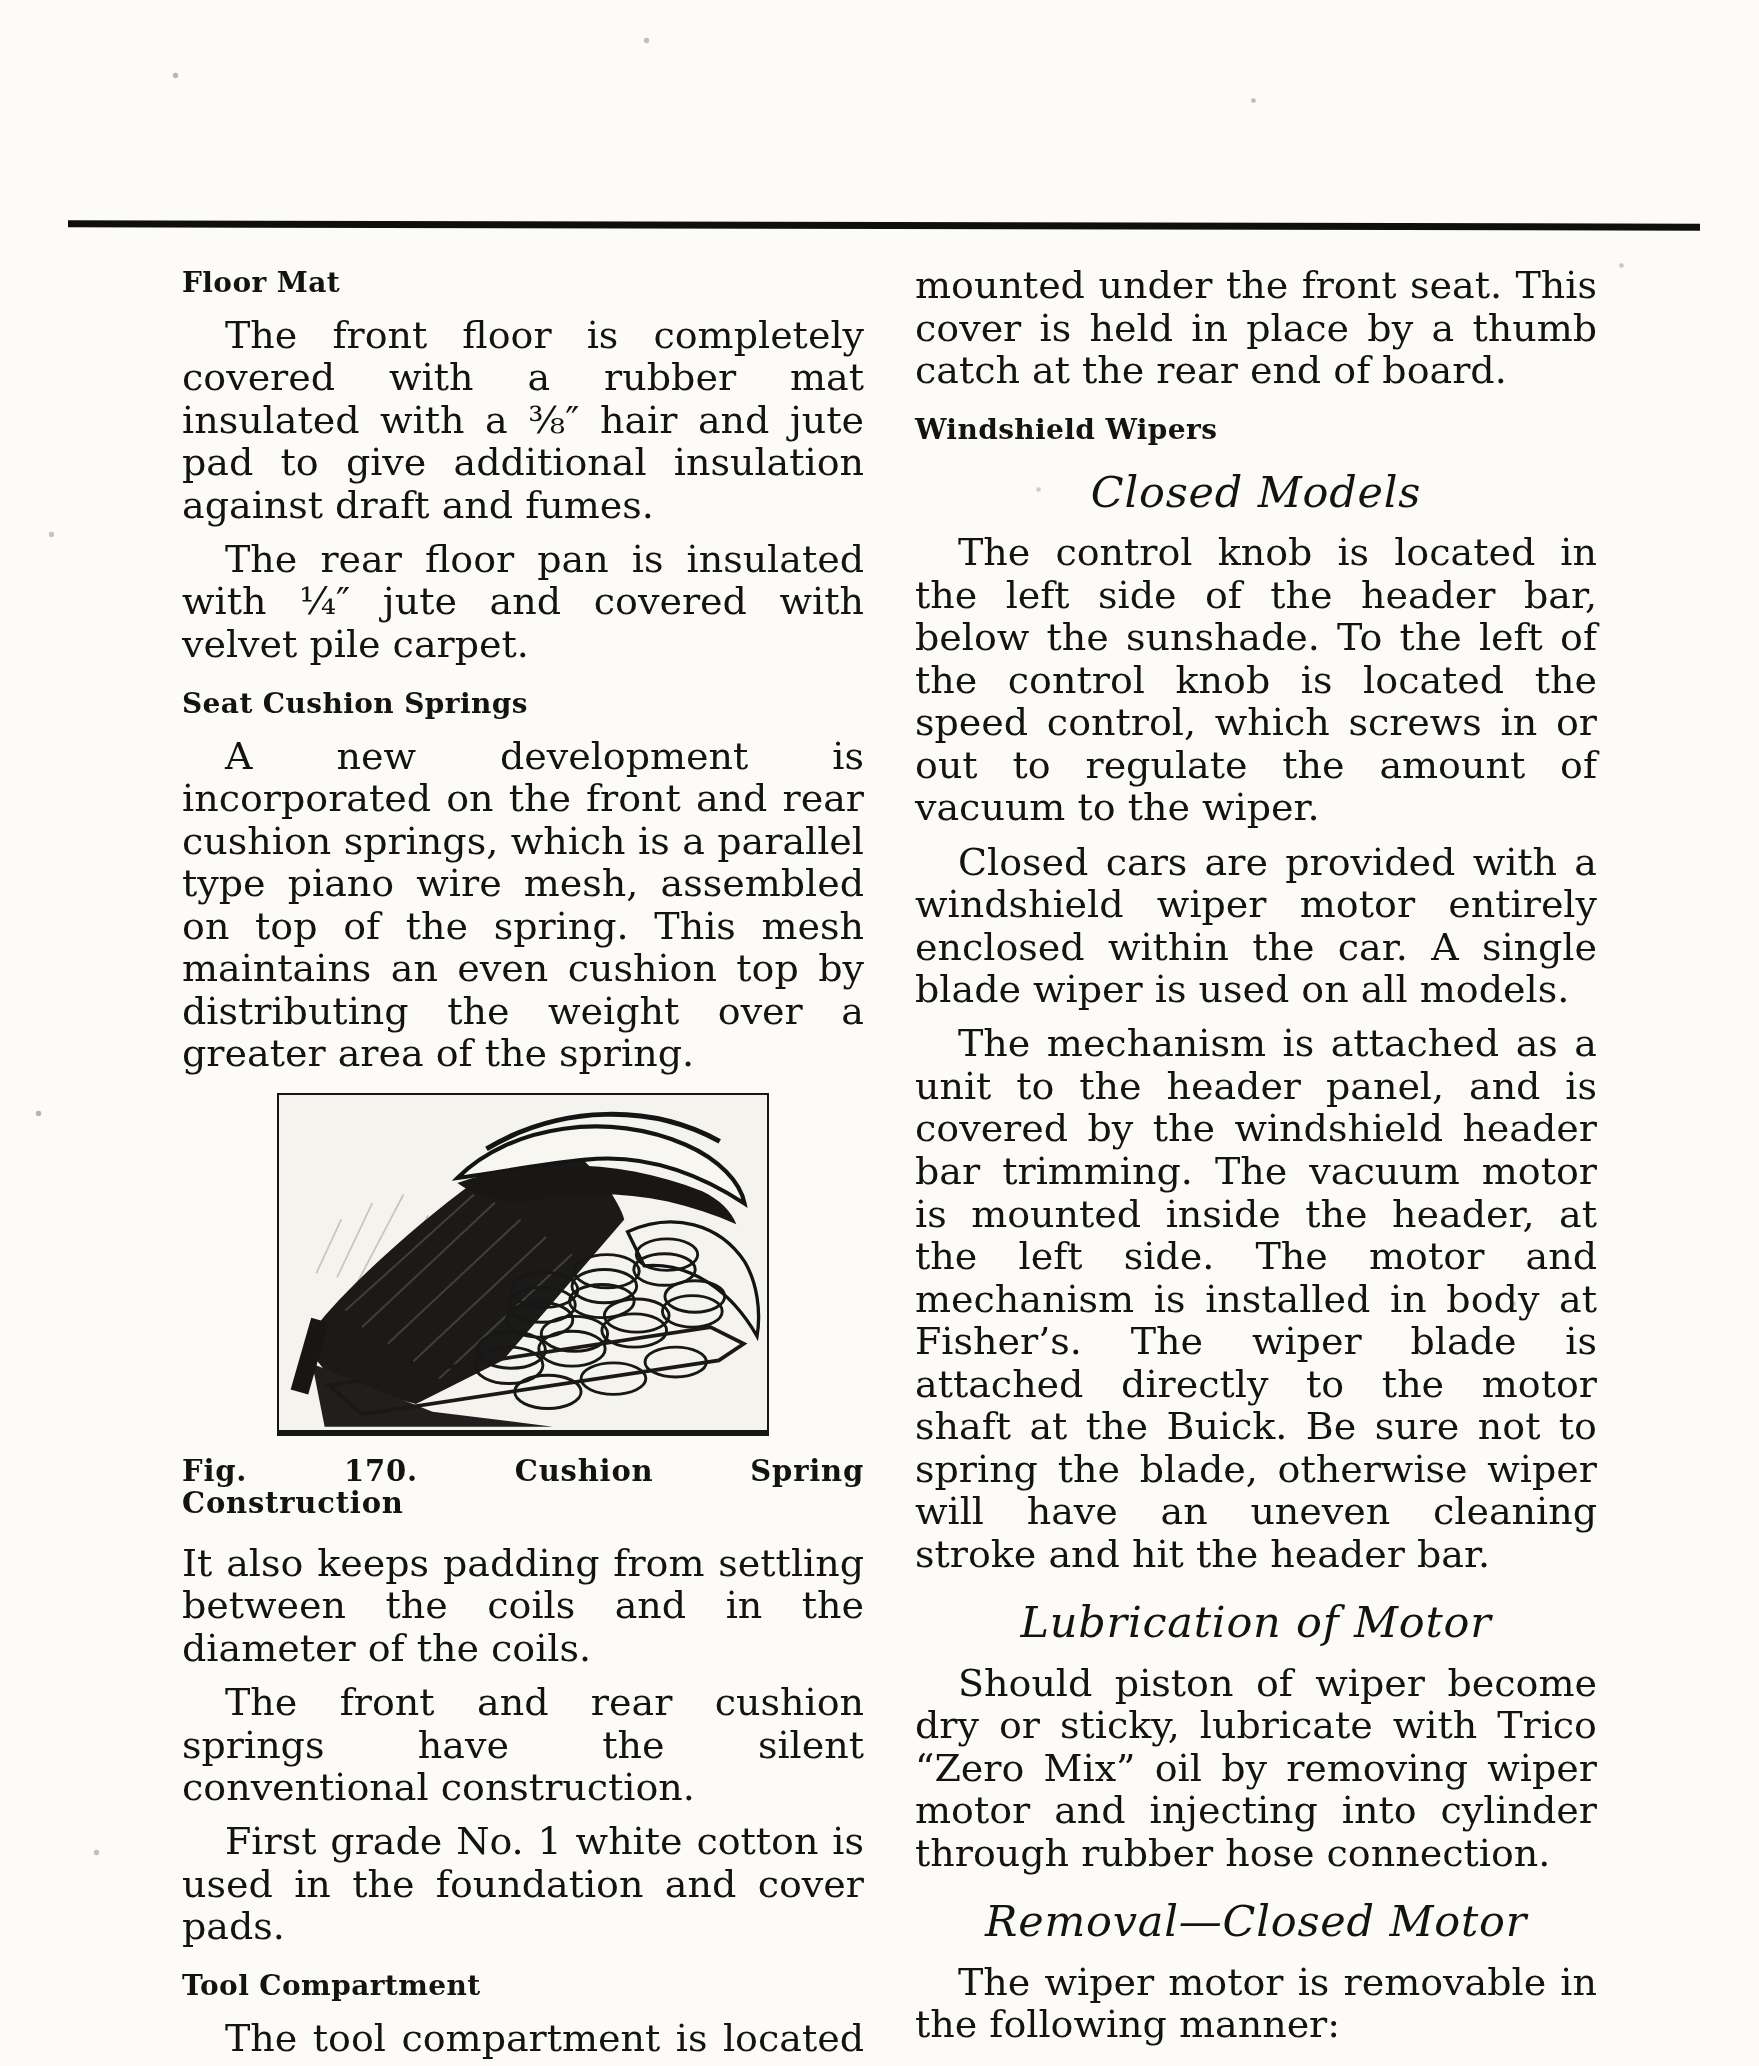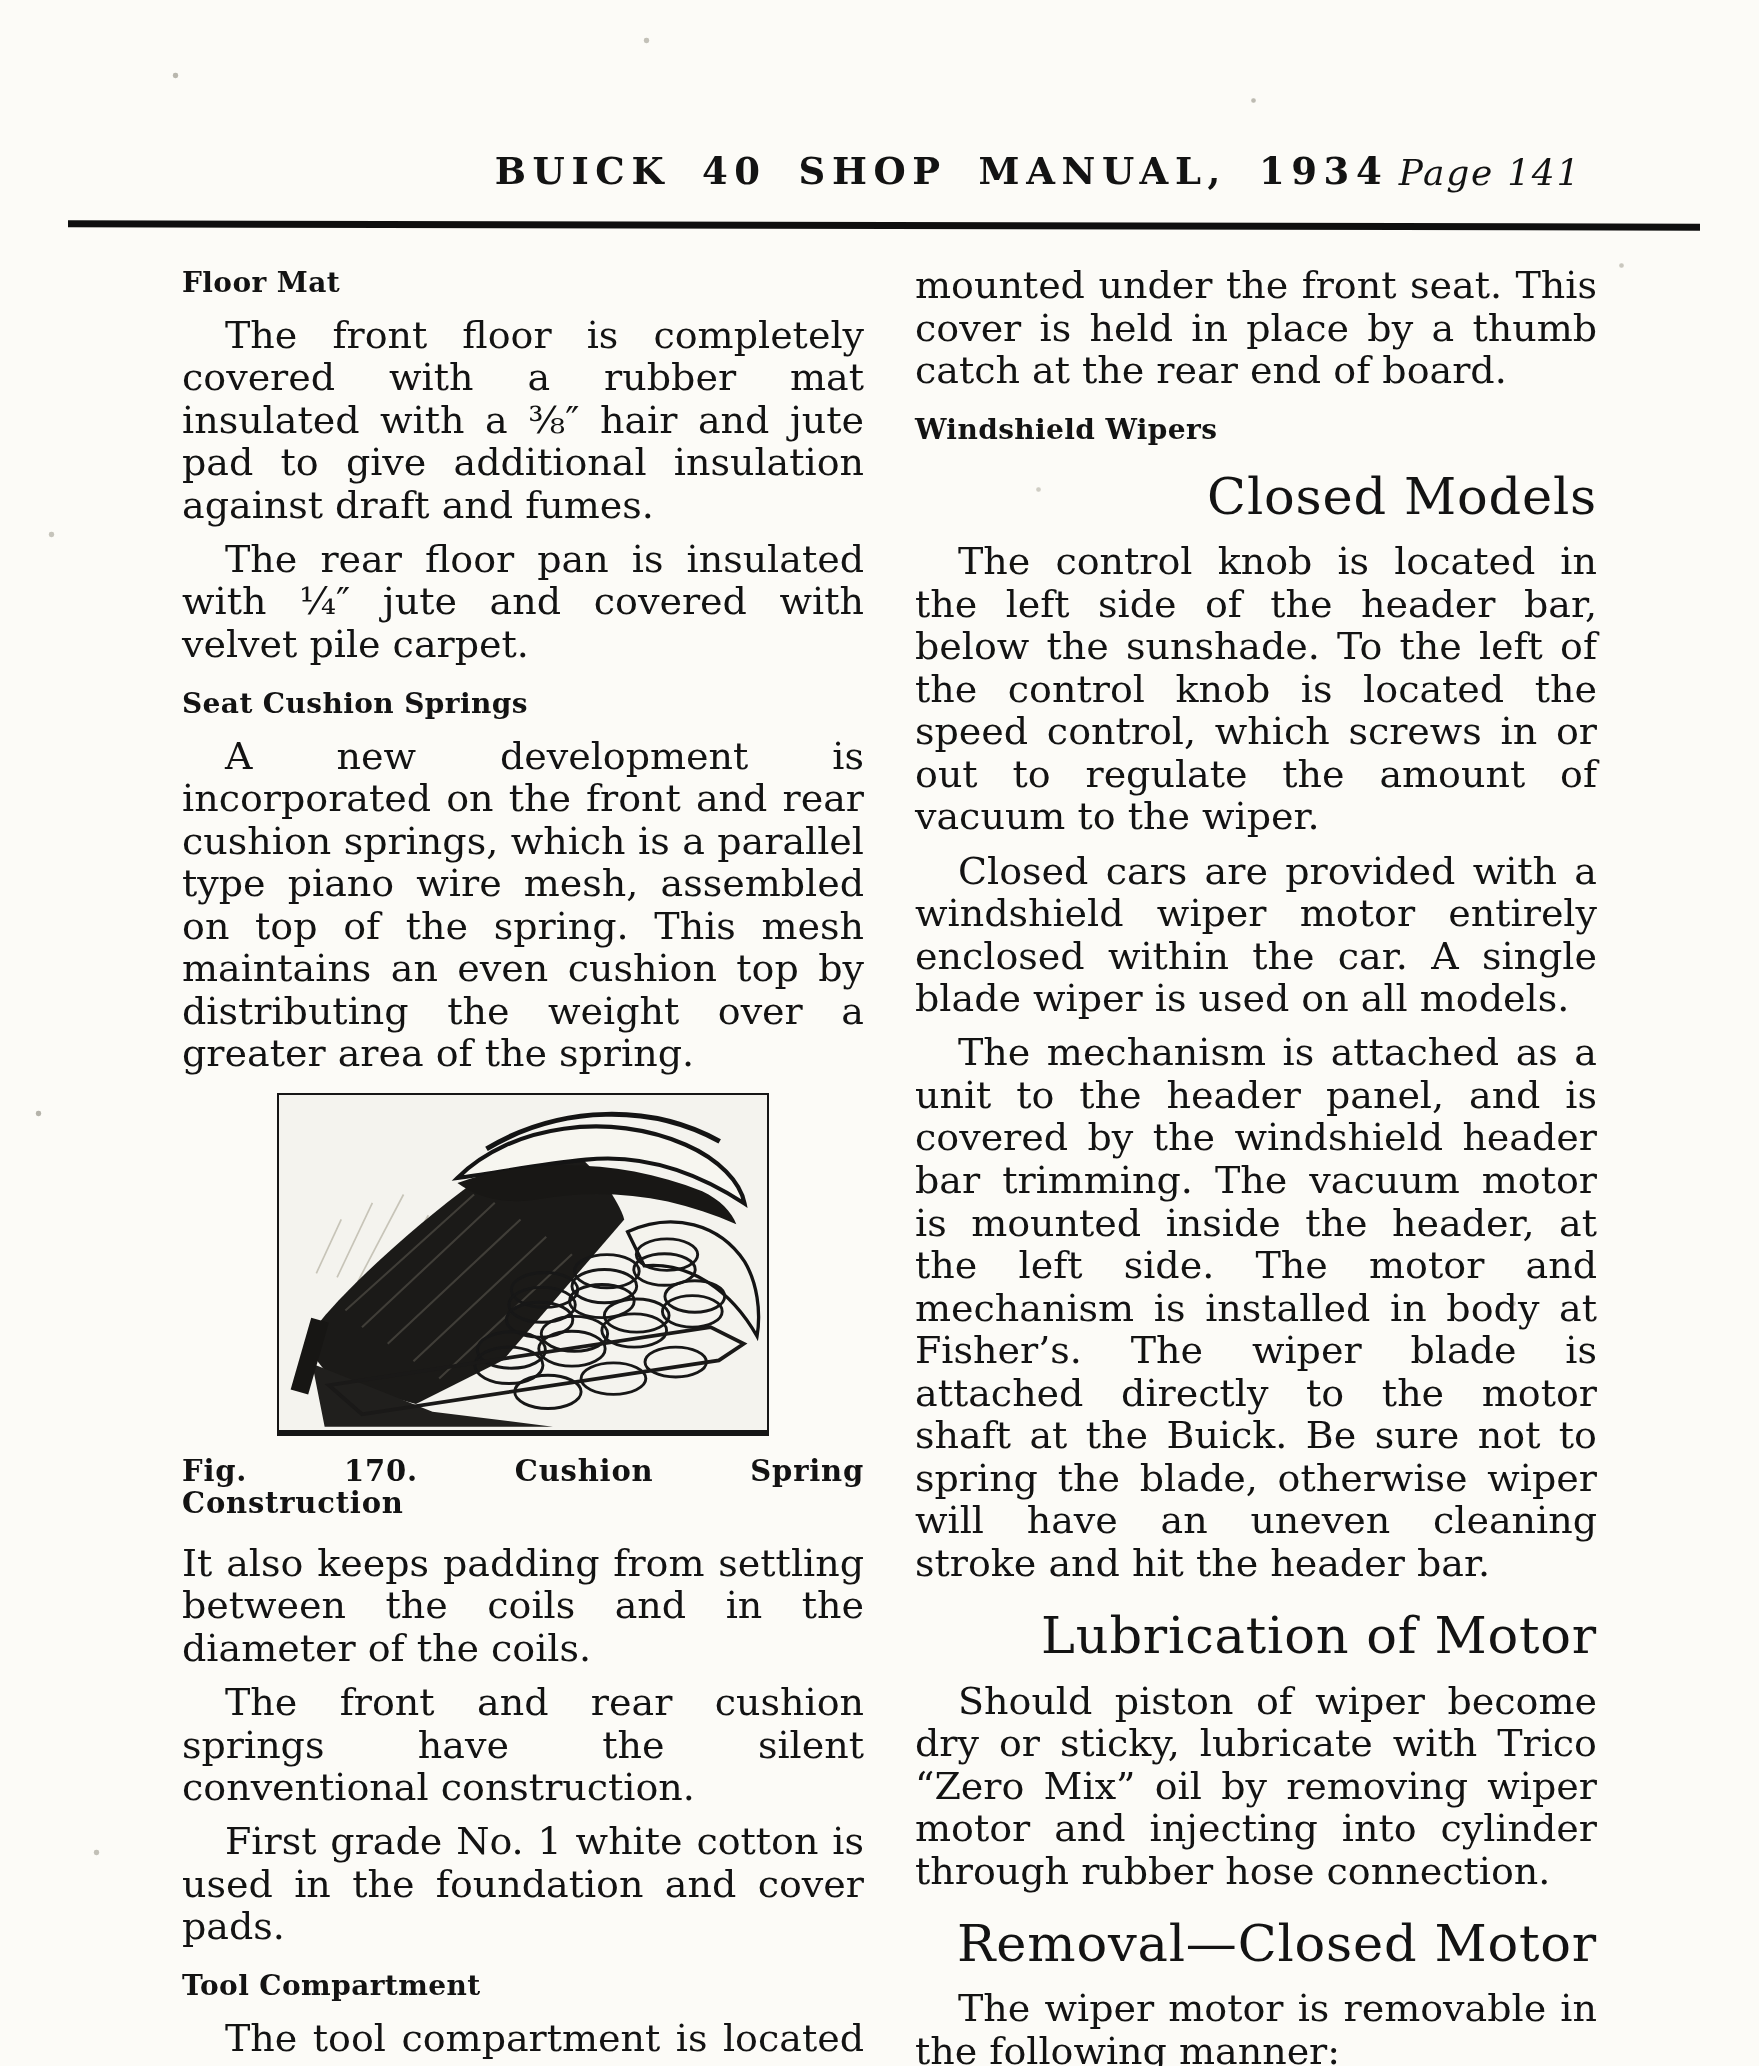--- a/index.html
+++ b/index.html
@@ -63,24 +63,25 @@
   .col p.noindent { text-indent: 0; }
   h2.sec {
     font-size: 28px;
     font-weight: 700;
     letter-spacing: 0.4px;
     text-align: left;
     margin: 22px 0 15.7px 0;
   }
   .col h2.sec:first-child { margin-top: 2.5px; }
   h3.sub {
-    font-size: 51px;
+    font-size: 43px;
+    font-style: italic;
     font-weight: 400;
     letter-spacing: 0.8px;
-    text-align: right;
+    text-align: center;
     margin: 23px 0 15px 0;
   }
   
   figure.fig { margin: 18px 0 0 0; width: 682px; }
   .fig-frame {
     box-sizing: border-box;
     width: 492px; height: 343px;
     margin: 0 auto;
     border: 2.9px solid #161616;
     border-bottom-width: 6.2px;
@@ -113,24 +114,20 @@
       818px 2116px 0 0.8px #c5c3ba;
   }
 </style>
 </head>
 <body>
 
 <div class="page">
 
   <div class="specks"></div>
 
-  <div class="running-head">
-    <div class="running-title">BUICK 40 SHOP MANUAL, 1934</div>
-    <div class="page-number">Page 141</div>
-  </div>
   <div class="header-rule"></div>
 
   <section class="col col-left">
 
     <h2 class="sec">Floor Mat</h2>
     <p class="indent">The front floor is completely covered with a rubber mat insulated with a ⅜″ hair and jute pad to give additional insulation against draft and fumes.</p>
     <p class="indent">The rear floor pan is insulated with ¼″ jute and covered with velvet pile carpet.</p>
 
     <h2 class="sec">Seat Cushion Springs</h2>
     <p class="indent">A new development is incorporated on the front and rear cushion springs, which is a parallel type piano wire mesh, assembled on top of the spring. This mesh maintains an even cushion top by distributing the weight over a greater area of the spring.</p>

